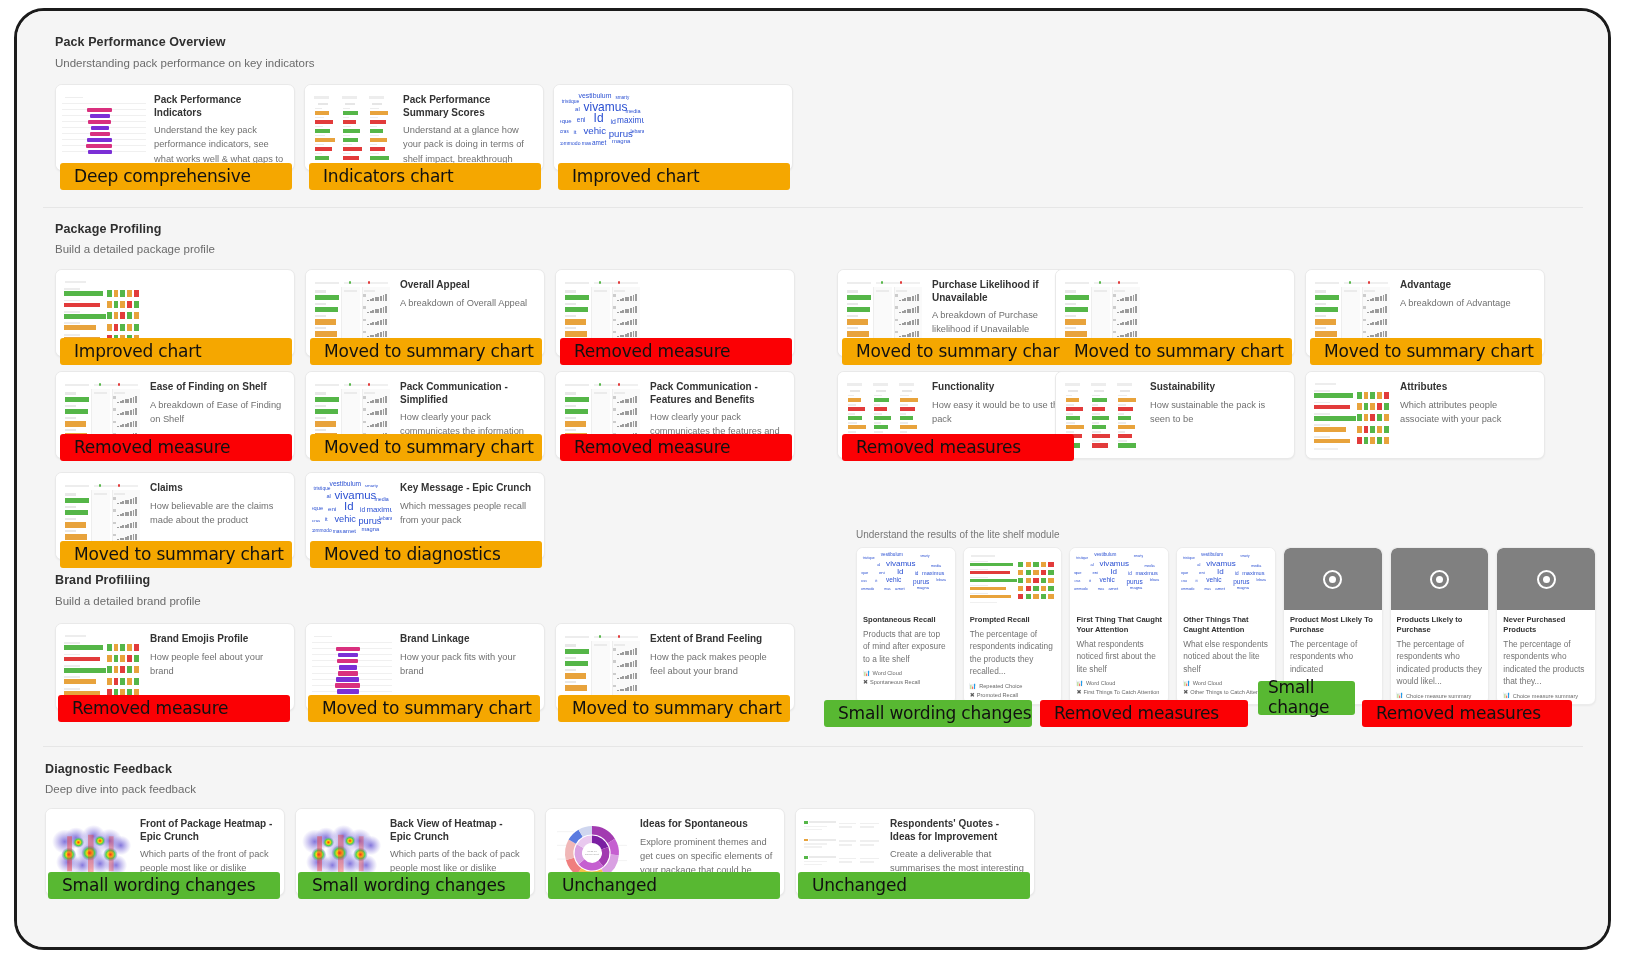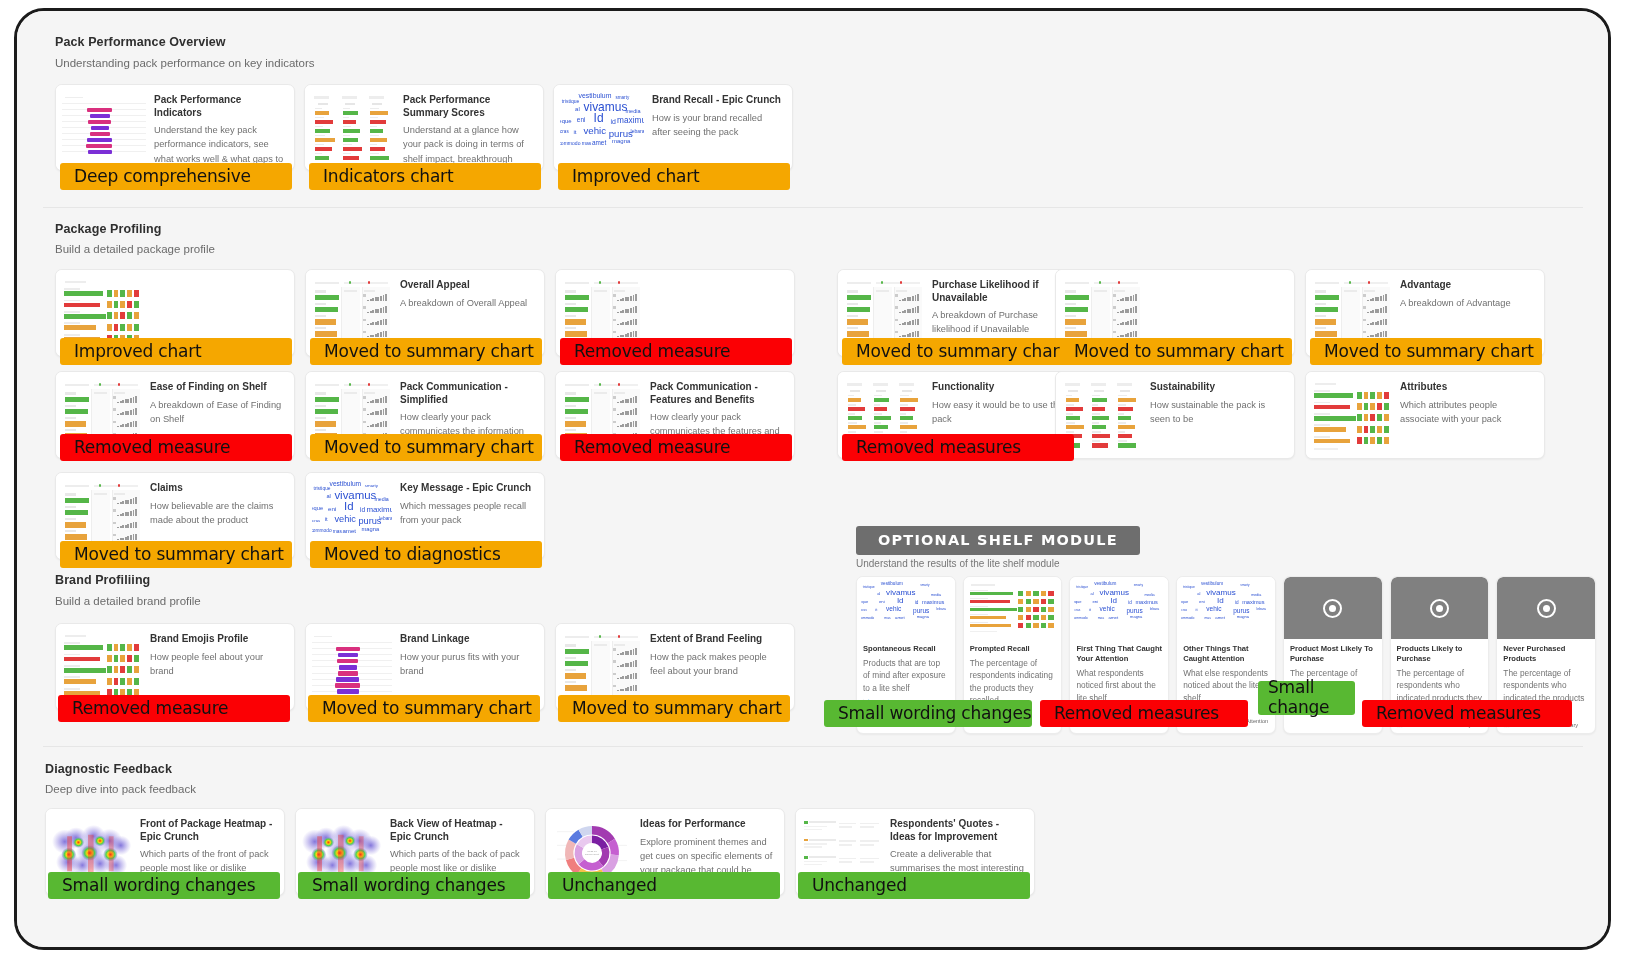--- a/index.html
+++ b/index.html
@@ -263,24 +263,20 @@
                   <span style="font-size:5.98px;left:16%;top:50%;">it</span>
                   <span style="font-size:9.66px;left:28%;top:47%;font-weight:400;">vehic</span>
                   <span style="font-size:9.66px;left:58%;top:50%;font-weight:400;">purus</span>
                   <span style="font-size:5.0600000000000005px;left:84%;top:50%;">lebara</span>
                   <span style="font-size:5.0600000000000005px;left:-2%;top:66%;">commodo</span>
                   <span style="font-size:5.0600000000000005px;left:26%;top:67%;">mas</span>
                   <span style="font-size:6.44px;left:38%;top:65%;">amet</span>
                   <span style="font-size:5.98px;left:62%;top:63%;">magna</span>
                 </div>
               </div>
-              <div class="body">
-                <div class="ctitle">Brand Recall - Epic Crunch</div>
-                <div class="cdesc">How is your brand recalled after seeing the pack</div>
-              </div>
             </div>
           </div>
           <div class="banner amber" style="left:541px;top:152px;width:232px">Improved chart</div>
         </div>
         <div style="position:absolute;left:26px;top:196px;width:1540px;height:1px;background:#e6e6e6"></div>
         <div>
           <div style="position:absolute;left:38px;top:211px" class="sec-title">Package Profiling</div>
           <div style="position:absolute;left:38px;top:228px" class="sec-sub">Build a detailed package profile</div>
           <div class="card-wrap" style="position:absolute;left:38px;top:258px;width:240px;height:88px">
             <div class="card" style="width:240px;height:88px">
@@ -1099,21 +1095,21 @@
                 </div>
               </div>
               <div class="body">
                 <div class="ctitle">Key Message - Epic Crunch</div>
                 <div class="cdesc">Which messages people recall from your pack</div>
               </div>
             </div>
           </div>
           <div class="banner amber" style="left:293px;top:530px;width:232px">Moved to diagnostics</div>
         </div>
-        <div class="shelf-box"><div class="shelf-hdr">OPTIONAL SHELF MODULE</div><div class="shelf-sub">Understand the results of the lite shelf module</div><div class="shelf-row">
+        <div class="shelf-box"><div class="shelf-sub">Understand the results of the lite shelf module</div><div class="shelf-row">
             <div class="scard">
               <div class="sthumb" style="padding:4px">
                 <div class="wc">
                   <span style="font-size:3.41px;left:2%;top:10%;">tristique</span>
                   <span style="font-size:4.65px;left:22%;top:2%;">vestibulum</span>
                   <span style="font-size:3.1px;left:66%;top:6%;">smarty</span>
                   <span style="font-size:4.03px;left:18%;top:20%;">al</span>
                   <span style="font-size:8.06px;left:28%;top:14%;font-weight:400;">vivamus</span>
                   <span style="font-size:3.7199999999999998px;left:78%;top:24%;">media</span>
                   <span style="font-size:4.03px;left:-2%;top:36%;">eque</span>
@@ -1407,21 +1403,21 @@
                   <div class="fb" style="left:31%;width:27%;top:38%;background:#d9307e"></div>
                   <div class="fb" style="left:34%;width:22%;top:46%;background:#7b2fd6"></div>
                   <div class="fb" style="left:33%;width:24%;top:54%;background:#d9307e"></div>
                   <div class="fb" style="left:30%;width:29%;top:62%;background:#7b2fd6"></div>
                   <div class="fb" style="left:29%;width:31%;top:70%;background:#d9307e"></div>
                   <div class="fb" style="left:31%;width:28%;top:78%;background:#7b2fd6"></div>
                 </div>
               </div>
               <div class="body">
                 <div class="ctitle">Brand Linkage</div>
-                <div class="cdesc">How your purus fits with your brand</div>
+                <div class="cdesc">How your pack fits with your brand</div>
               </div>
             </div>
           </div>
           <div class="banner amber" style="left:291px;top:684px;width:232px">Moved to summary chart</div>
           <div class="card-wrap" style="position:absolute;left:538px;top:612px;width:240px;height:88px">
             <div class="card" style="width:240px;height:88px">
               <div class="thumb" style="width:92px;height:88px;padding:6px">
                 <div class="bars">
                   <div style="position:absolute;left:4%;top:8%;width:30%;height:3%;background:#ededed"></div>
                   <div style="position:absolute;left:40%;top:8%;width:55%;height:2.5%;background:#f0f0f0"></div>
@@ -1605,21 +1601,21 @@
                   <path d="M 66.91446717414635 43.843637420137966 A 18 18 0 0 1 61.57017697435771 63.788799976141604" fill="none" stroke="#a23bb0" stroke-width="10"></path>
                   <path d="M 61.57017697435771 63.788799976141604 A 18 18 0 0 1 36.211200023858396 61.57017697435771" fill="none" stroke="#c55fd0" stroke-width="10"></path>
                   <path d="M 36.211200023858396 61.57017697435771 A 18 18 0 0 1 34.411542731880104 41" fill="none" stroke="#d9a0e2" stroke-width="10"></path>
                   <path d="M 34.411542731880104 41 A 18 18 0 0 1 50 32" fill="none" stroke="#e9c9ef" stroke-width="10"></path>
                   <circle cx="50" cy="50" r="12" fill="#fff"></circle>
                   <text x="50" y="49" font-size="3.2" text-anchor="middle" fill="#999">Ideas for</text>
                   <text x="50" y="53" font-size="3.2" text-anchor="middle" fill="#999">Improvement</text>
                 </svg>
               </div>
               <div class="body">
-                <div class="ctitle">Ideas for Performance</div>
+                <div class="ctitle">Ideas for Spontaneous</div>
                 <div class="cdesc">Explore prominent themes and get cues on specific elements of your package that could be improved. Click</div>
               </div>
             </div>
           </div>
           <div class="banner green" style="left:531px;top:861px;width:232px">Unchanged</div>
           <div class="card-wrap" style="position:absolute;left:778px;top:797px;width:240px;height:88px">
             <div class="card" style="width:240px;height:88px">
               <div class="thumb" style="width:92px;height:88px;padding:6px">
                 <div class="bars">
                   <div style="position:absolute;left:3%;top:8%;width:4%;height:3.5%;background:#55b648"></div>

